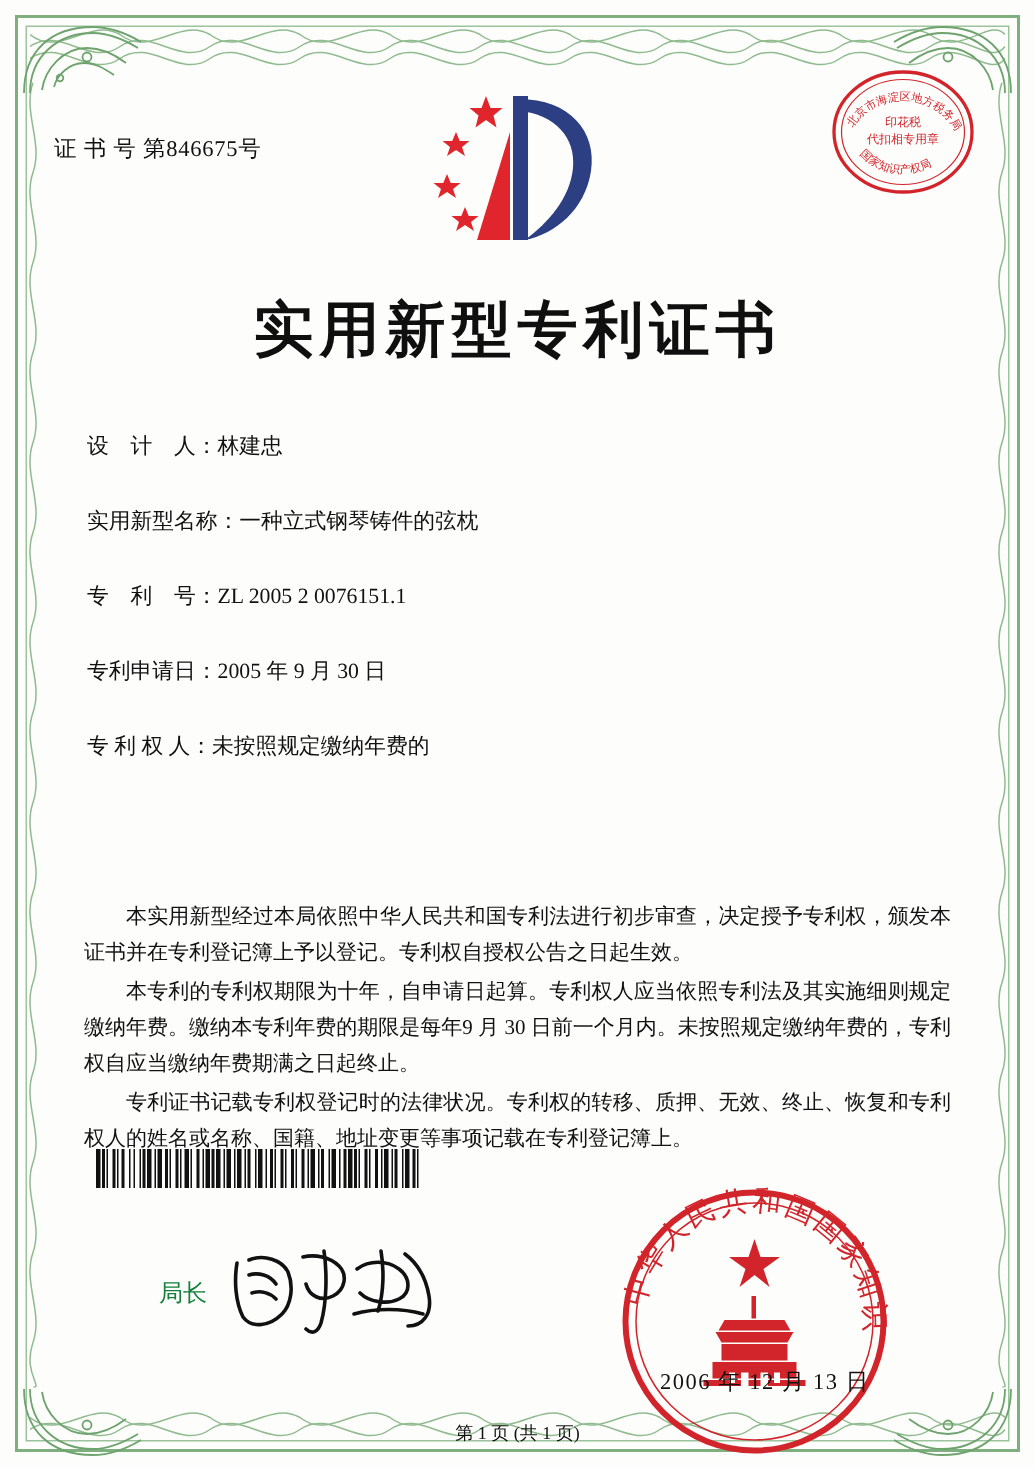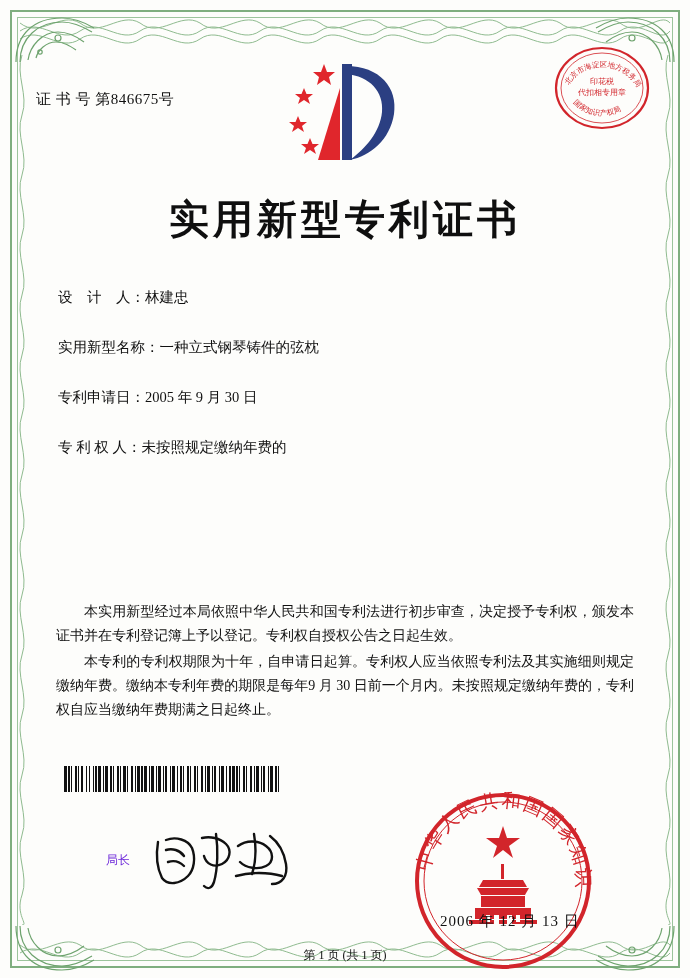--- a/index.html
+++ b/index.html
@@ -135,22 +135,22 @@
     position: absolute;
     left: 408px; top: 786px;
     width: 190px; height: 190px;
   }
   .seal-main svg { display:block; }
 
   
   .sig-label {
     position: absolute;
     left: 106px; top: 852px;
-    font-size: 12px;
-    color: #6d28d9;
+    font-size: 16px;
+    color: #15803d;
   }
   .signature {
     position: absolute;
     left: 150px; top: 828px;
     width: 150px; height: 64px;
   }
 
   .issue-date {
     position: absolute;
     left: 440px; top: 912px;
@@ -275,30 +275,34 @@
   <div class="title">实用新型专利证书</div>
 
   <div class="fields">
     <div class="field">
       <span class="lbl">设　计　人：</span><span class="val">林建忠</span>
     </div>
     <div class="field">
       <span class="lbl">实用新型名称：</span><span class="val">一种立式钢琴铸件的弦枕</span>
     </div>
     <div class="field">
+      <span class="lbl">专　利　号：</span><span class="val">ZL 2005 2 0076151.1</span>
+    </div>
+    <div class="field">
       <span class="lbl">专利申请日：</span><span class="val">2005 年 9 月 30 日</span>
     </div>
     <div class="field">
       <span class="lbl">专 利 权 人：</span><span class="val">未按照规定缴纳年费的</span>
     </div>
   </div>
 
   <div class="body-text">
     <p>本实用新型经过本局依照中华人民共和国专利法进行初步审查，决定授予专利权，颁发本证书并在专利登记簿上予以登记。专利权自授权公告之日起生效。</p>
     <p>本专利的专利权期限为十年，自申请日起算。专利权人应当依照专利法及其实施细则规定缴纳年费。缴纳本专利年费的期限是每年9 月 30 日前一个月内。未按照规定缴纳年费的，专利权自应当缴纳年费期满之日起终止。</p>
+    <p>专利证书记载专利权登记时的法律状况。专利权的转移、质押、无效、终止、恢复和专利权人的姓名或名称、国籍、地址变更等事项记载在专利登记簿上。</p>
   </div>
 
   <div class="barcode"><i style="width:3px"></i><i style="width:1px;background:transparent"></i><i style="width:2px"></i><i style="width:1px;background:transparent"></i><i style="width:1px"></i><i style="width:3px;background:transparent"></i><i style="width:2px"></i><i style="width:1px;background:transparent"></i><i style="width:1px"></i><i style="width:2px;background:transparent"></i><i style="width:2px"></i><i style="width:3px;background:transparent"></i><i style="width:1px"></i><i style="width:2px;background:transparent"></i><i style="width:1px"></i><i style="width:3px;background:transparent"></i><i style="width:1px"></i><i style="width:1px;background:transparent"></i><i style="width:2px"></i><i style="width:1px;background:transparent"></i><i style="width:3px"></i><i style="width:2px;background:transparent"></i><i style="width:1px"></i><i style="width:1px;background:transparent"></i><i style="width:3px"></i><i style="width:2px;background:transparent"></i><i style="width:2px"></i><i style="width:1px;background:transparent"></i><i style="width:1px"></i><i style="width:3px;background:transparent"></i><i style="width:2px"></i><i style="width:1px;background:transparent"></i><i style="width:1px"></i><i style="width:2px;background:transparent"></i><i style="width:3px"></i><i style="width:1px;background:transparent"></i><i style="width:1px"></i><i style="width:3px;background:transparent"></i><i style="width:2px"></i><i style="width:2px;background:transparent"></i><i style="width:1px"></i><i style="width:1px;background:transparent"></i><i style="width:3px"></i><i style="width:1px;background:transparent"></i><i style="width:2px"></i><i style="width:1px;background:transparent"></i><i style="width:3px"></i><i style="width:2px;background:transparent"></i><i style="width:1px"></i><i style="width:1px;background:transparent"></i><i style="width:3px"></i><i style="width:2px;background:transparent"></i><i style="width:1px"></i><i style="width:1px;background:transparent"></i><i style="width:3px"></i><i style="width:2px;background:transparent"></i><i style="width:1px"></i><i style="width:1px;background:transparent"></i><i style="width:2px"></i><i style="width:3px;background:transparent"></i><i style="width:1px"></i><i style="width:1px;background:transparent"></i><i style="width:3px"></i><i style="width:2px;background:transparent"></i><i style="width:1px"></i><i style="width:2px;background:transparent"></i><i style="width:2px"></i><i style="width:1px;background:transparent"></i><i style="width:1px"></i><i style="width:3px;background:transparent"></i><i style="width:2px"></i><i style="width:1px;background:transparent"></i><i style="width:1px"></i><i style="width:3px;background:transparent"></i><i style="width:2px"></i><i style="width:1px;background:transparent"></i><i style="width:1px"></i><i style="width:3px;background:transparent"></i><i style="width:2px"></i><i style="width:2px;background:transparent"></i><i style="width:1px"></i><i style="width:1px;background:transparent"></i><i style="width:3px"></i><i style="width:2px;background:transparent"></i><i style="width:1px"></i><i style="width:1px;background:transparent"></i><i style="width:2px"></i><i style="width:3px;background:transparent"></i><i style="width:1px"></i><i style="width:1px;background:transparent"></i><i style="width:3px"></i><i style="width:2px;background:transparent"></i><i style="width:1px"></i><i style="width:2px;background:transparent"></i><i style="width:2px"></i><i style="width:1px;background:transparent"></i><i style="width:3px"></i><i style="width:1px;background:transparent"></i><i style="width:2px"></i><i style="width:1px;background:transparent"></i><i style="width:1px"></i><i style="width:3px;background:transparent"></i><i style="width:2px"></i><i style="width:1px;background:transparent"></i><i style="width:1px"></i><i style="width:3px;background:transparent"></i><i style="width:2px"></i><i style="width:2px;background:transparent"></i><i style="width:1px"></i><i style="width:1px;background:transparent"></i><i style="width:3px"></i><i style="width:2px;background:transparent"></i><i style="width:1px"></i><i style="width:1px;background:transparent"></i><i style="width:2px"></i><i style="width:3px;background:transparent"></i><i style="width:1px"></i><i style="width:1px;background:transparent"></i><i style="width:3px"></i><i style="width:2px;background:transparent"></i><i style="width:2px"></i><i style="width:1px;background:transparent"></i><i style="width:1px"></i><i style="width:3px;background:transparent"></i></div>
 
   <div class="seal-main">
     <svg viewBox="0 0 190 190" width="190" height="190">
       <circle cx="95" cy="95" r="86" fill="none" stroke="#d2252b" stroke-width="4"></circle>
       <circle cx="95" cy="95" r="79" fill="none" stroke="#d2252b" stroke-width="1"></circle>
       <path id="sealArcTop" d="M21,95 A74,74 0 0 1 169,95" fill="none" stroke="none"></path>
       <text font-size="19" fill="#d2252b" font-family="DejaVu Serif, Liberation Serif, serif" letter-spacing="2">

